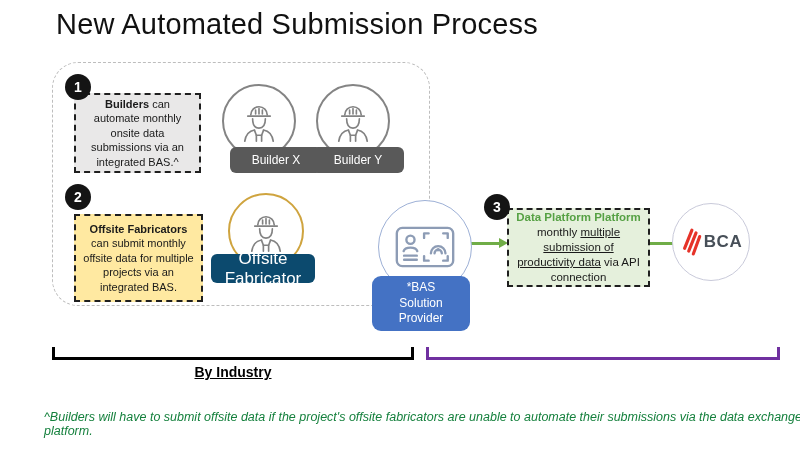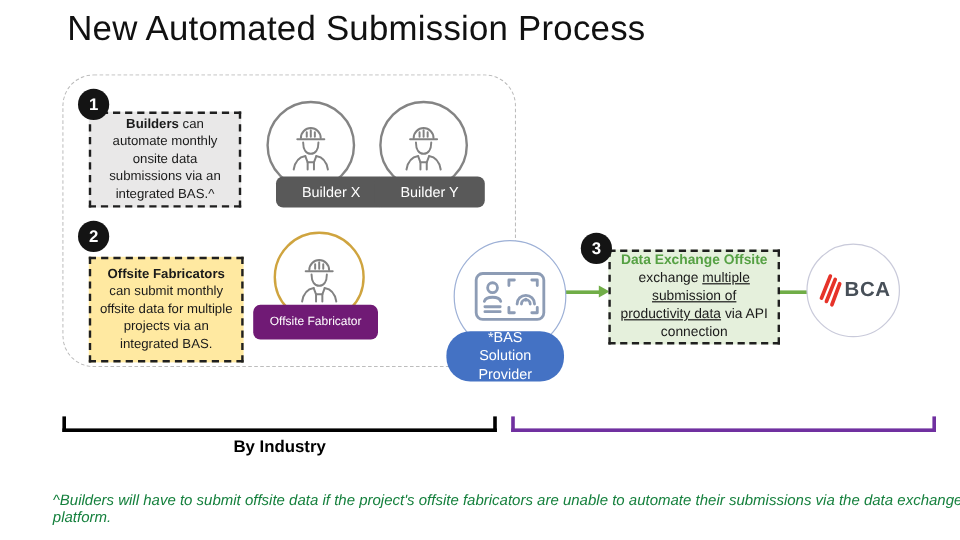--- a/index.html
+++ b/index.html
@@ -34,36 +34,36 @@
   .c-of{left:208px;top:193px;width:72px;height:72px;border:2px solid #cfa43f;}
   .c-bas{left:358px;top:200px;width:92px;height:92px;border:1.5px solid #9db0d6;}
   .c-bca{left:652px;top:203px;width:76px;height:76px;border:1.5px solid #c9cada;
          flex-direction:row;gap:2px;}
   
   .plate{position:absolute;box-sizing:border-box;border-radius:6px;color:#fff;
          display:flex;align-items:center;justify-content:center;text-align:center;
          font-size:12px;z-index:3;}
   .plate-bx{left:210px;top:147px;width:92px;height:26px;background:#595959;}
   .plate-by{left:292px;top:147px;width:92px;height:26px;background:#595959;}
-  .plate-of{left:191px;top:254px;width:104px;height:29px;background:#701a75;font-size:10px;}
-  .plate-bas{left:352px;top:276px;width:98px;height:42px;background:#4472c4;
-             border-radius:20px;line-height:1.3;padding:20px;}
+  .plate-of{left:191px;top:254px;width:104px;height:29px;background:#0c4a6e;font-size:17px;}
+  .plate-bas{left:352px;top:276px;width:98px;height:55px;background:#4472c4;
+             border-radius:9px;line-height:1.3;padding:20px;}
   .bca-text{font-weight:700;font-size:17px;color:#474f58;letter-spacing:.5px;}
   
   .garrow{position:absolute;height:2.5px;background:#70ad47;z-index:1;}
   .garrow::after{content:"";position:absolute;right:-8px;top:50%;transform:translateY(-50%);
                  border-left:9px solid #70ad47;border-top:5.5px solid transparent;
                  border-bottom:5.5px solid transparent;}
   .arr1{left:450px;top:242px;width:30px;}
   .arr2{left:630px;top:242px;width:31px;}
   
   .bracket{position:absolute;height:13px;border:3px solid #000;border-top:none;box-sizing:border-box;}
   .bracket-industry{left:32px;top:347px;width:362px;border-color:#000;}
   .bracket-bca{left:406px;top:347px;width:354px;border-color:#7030a0;}
-  .bracket-label{position:absolute;top:364px;text-align:center;font-weight:700;font-size:14px;}
+  .bracket-label{position:absolute;top:364px;text-align:center;font-weight:700;font-size:14px;text-decoration:underline;}
   .bl-industry{left:32px;width:362px;color:#000;}
   .bl-bca{left:406px;width:354px;color:#7030a0;}
   .footnote{position:absolute;left:24px;top:410px;width:760px;font-style:italic;
             font-size:12.5px;color:#15803d;}
 </style>
 </head>
 <body>
 
 <svg width="0" height="0" style="position:absolute" aria-hidden="true">
   <defs>
@@ -135,21 +135,21 @@
     <svg width="60" height="44" viewBox="0 0 66 48">
         <use href="#idcard"></use>
       </svg>
   </div>
   <div class="plate plate-bas">*BAS Solution Provider</div>
 
   <div class="garrow arr1"></div>
 
   <div class="badge" style="left:464px;top:194px;">3</div>
   <div class="note note3">
-    <p class="txt"><span class="g">Data Exchange Offsite</span><span> exchange </span><span class="u">multiple submission of productivity data</span><span> via API connection</span></p>
+    <p class="txt"><span class="g">Data Platform Platform</span><span> monthly </span><span class="u">multiple submission of productivity data</span><span> via API connection</span></p>
   </div>
 
   <div class="garrow arr2"></div>
 
   <div class="circle c-bca">
     <svg width="22" height="30" viewBox="0 0 24 32">
         <use href="#bcamark"></use>
       </svg>
     <span class="bca-text">BCA</span>
   </div>

